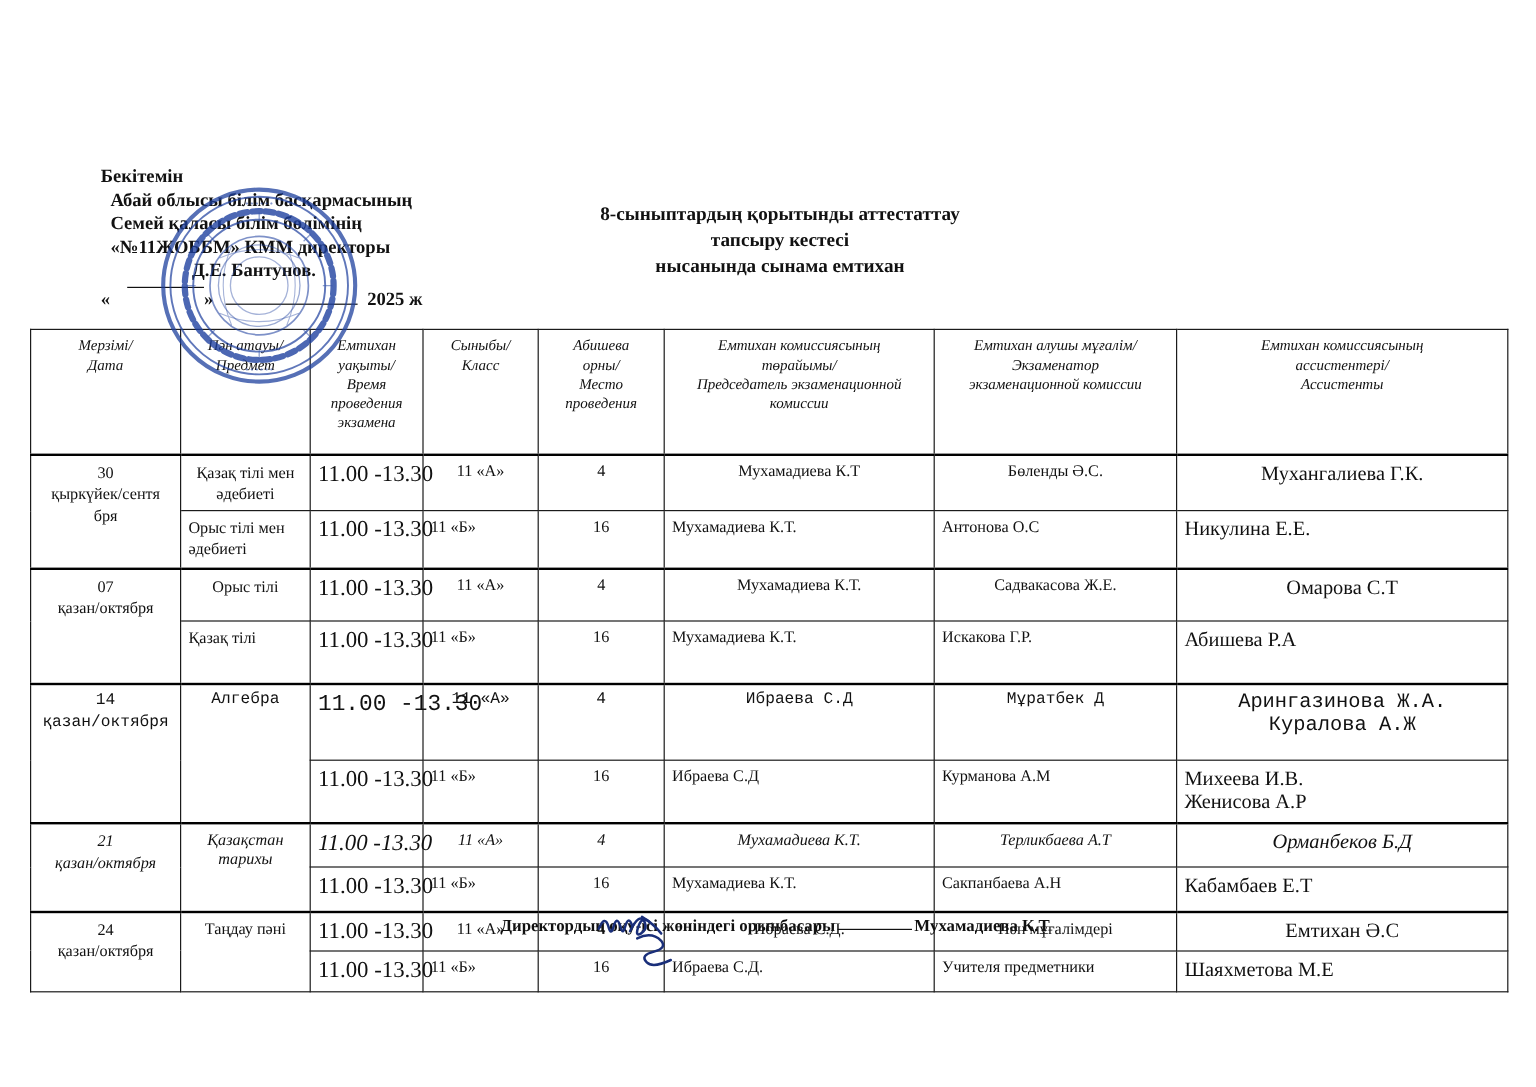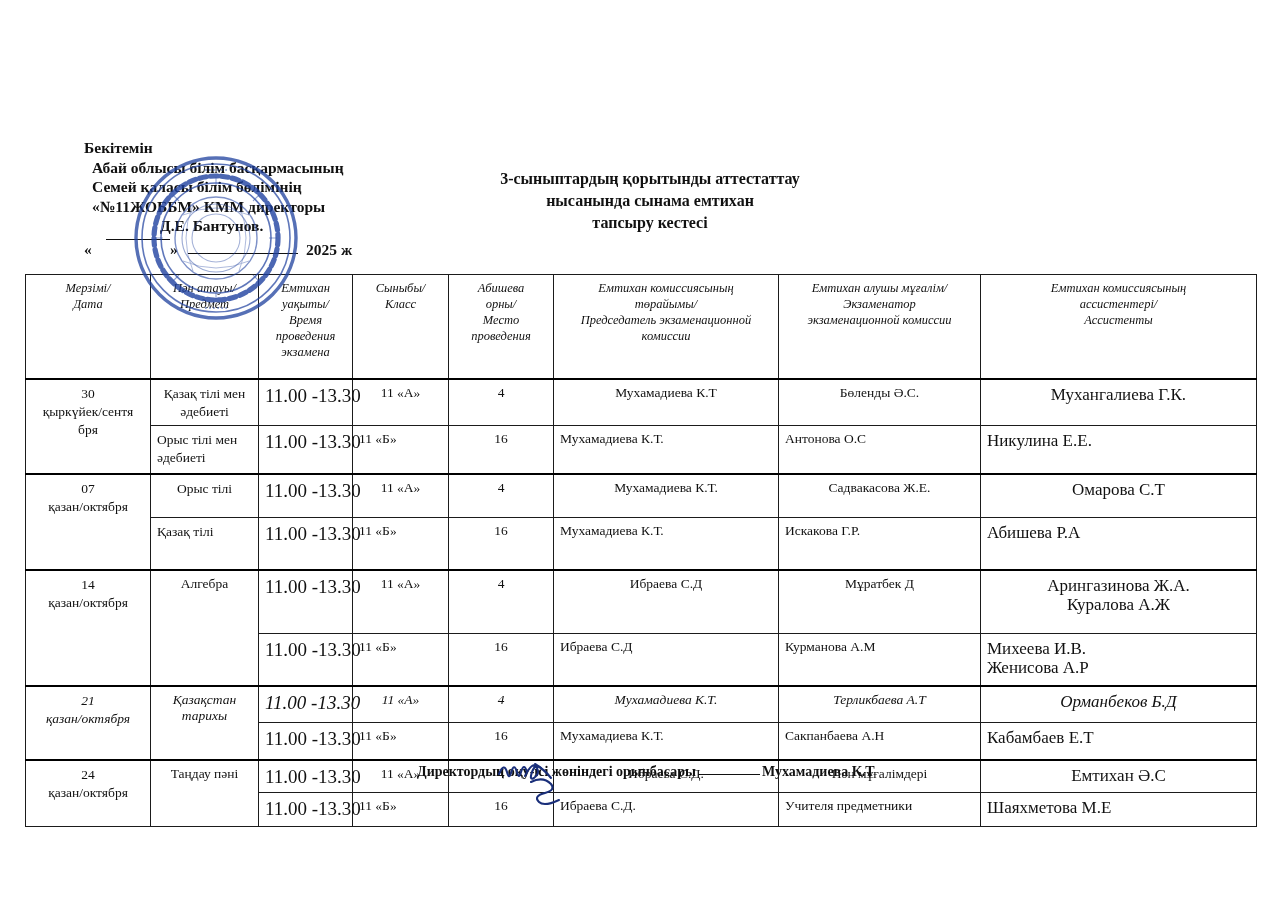--- a/index.html
+++ b/index.html
@@ -172,23 +172,23 @@
     <div class="date-line">
       <span class="q1">«</span>
       <span class="rule1"></span>
       <span class="q2">»</span>
       <span class="rule2"></span>
       <span class="year">2025 ж</span>
     </div>
   </div>
 
   <div class="doc-title">
-    <div>3-сыныптардың қорытынды аттестаттау</div>
+    <div>8-сыныптардың қорытынды аттестаттау</div>
+    <div>тапсыру кестесі</div>
     <div>нысанында сынама емтихан</div>
-    <div>тапсыру кестесі</div>
   </div>
 
   <svg class="stamp" viewBox="0 0 166 166">
     <g fill="none" stroke="#1d3f9e" stroke-linecap="round">
       <circle cx="83" cy="83" r="80" stroke-width="3.4" opacity="0.85"></circle>
       <circle cx="83" cy="83" r="74" stroke-width="1.6" opacity="0.8"></circle>
       <circle cx="83" cy="83" r="62" stroke-width="5.2" opacity="0.9" stroke-dasharray="7 4"></circle>
       <circle cx="83" cy="83" r="55" stroke-width="1.6" opacity="0.8"></circle>
       <circle cx="83" cy="83" r="41" stroke-width="1.4" opacity="0.65"></circle>
       <circle cx="83" cy="83" r="34" stroke-width="1.1" opacity="0.5"></circle>
@@ -314,21 +314,21 @@
             <td class="c-subj">Қазақ тілі</td>
             <td class="c-time">11.00 -13.30</td>
             <td class="c-class">11 «Б»</td>
             <td class="c-room">16</td>
             <td class="c-chair">Мухамадиева К.Т.</td>
             <td class="c-examiner">Искакова Г.Р.</td>
             <td class="c-assist">
               <span class="assist-line">Абишева Р.А</span>
             </td>
           </tr>
-          <tr class="group-start" style="height: 64px;">
+          <tr class="group-start" style="height: 64px; font-family: Liberation Mono, monospace;">
             <td class="c-date" rowspan="2">
               <div>14</div>
               <div>қазан/октября</div>
             </td>
             <td class="subj-mid" rowspan="2">Алгебра</td>
             <td class="c-time">11.00 -13.30</td>
             <td class="c-class">11 «А»</td>
             <td class="c-room">4</td>
             <td class="c-chair">Ибраева С.Д</td>
             <td class="c-examiner">Мұратбек Д</td>

